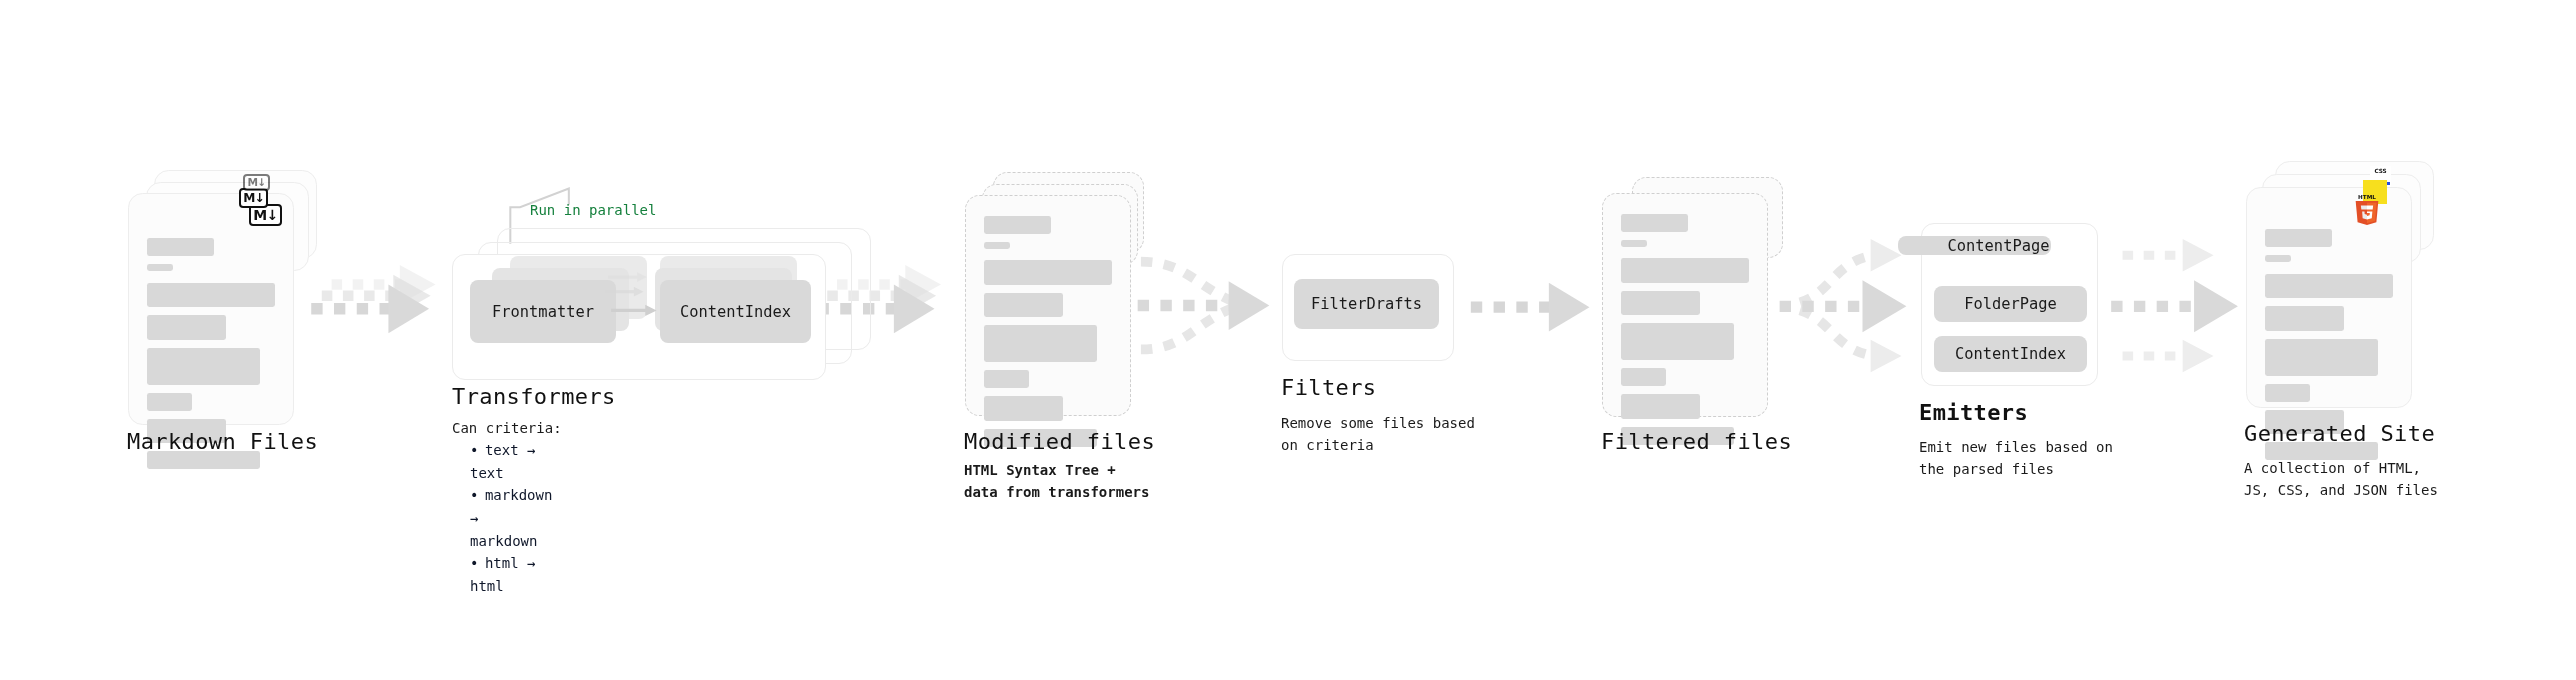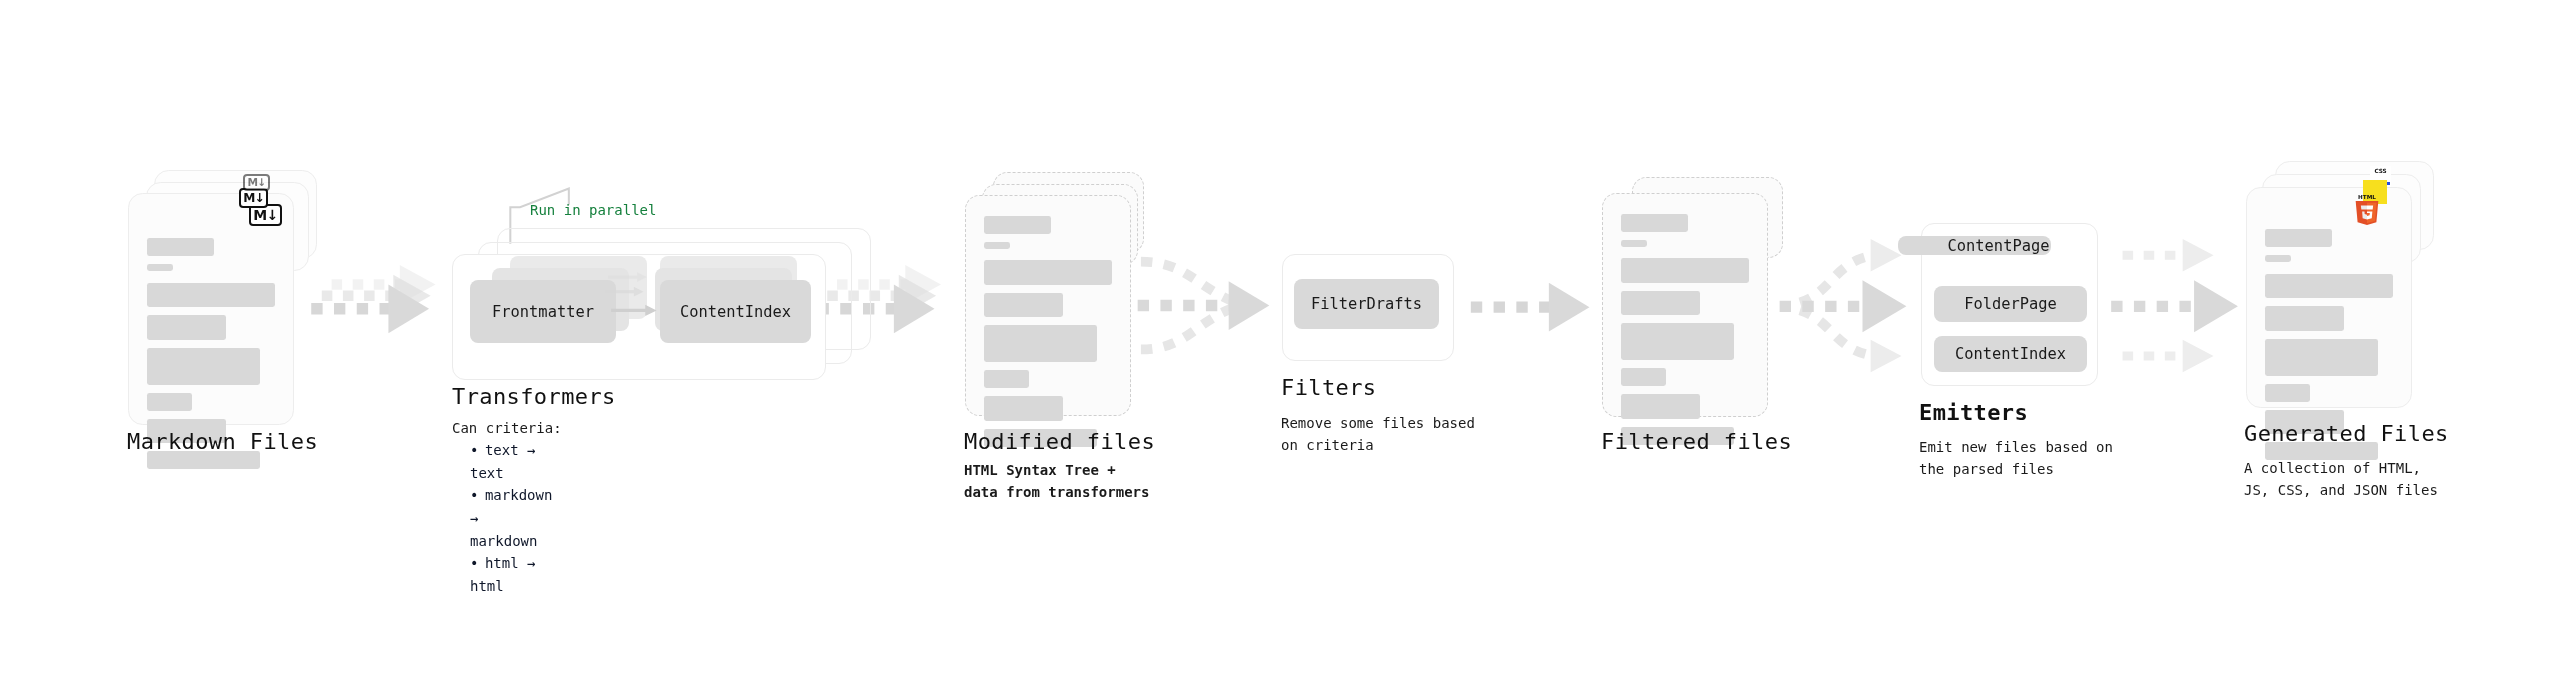--- a/index.html
+++ b/index.html
@@ -409,19 +409,19 @@
     <div class="html5-badge" style="left:2353px;top:193px;">
       <svg width="28" height="34" viewBox="0 0 34 42">
         <text x="17" y="7" font-size="7" font-weight="bold" text-anchor="middle" font-family="DejaVu Sans, Liberation Sans, sans-serif" fill="#111">HTML</text>
         <path d="M3,10 L31,10 L28.6,36 L17,39.6 L5.4,36 Z" fill="#e34f26"></path>
         <path d="M17,12 L28.9,12 L26.9,34.6 L17,37.5 Z" fill="#ef652a"></path>
         <path d="M17,15.5 L24.6,15.5 L24.0,20.4 L17,20.4 Z M17,23.0 L23.6,23.0 L22.9,31.2 L17,32.8 L17,28.4 L20.2,27.5 L20.5,24.6 L17,24.6 Z" fill="#fff"></path>
         <path d="M17,15.5 L9.4,15.5 L10.0,20.4 L17,20.4 Z M11.0,23.0 L13.9,23.0 L14.1,26.0 L17,26.8 L17,32.8 L11.6,31.2 Z" fill="#ebebeb"></path>
       </svg>
     </div>
 
-    <div class="title" style="left:2244px;top:421px;">Generated Files</div>
+    <div class="title" style="left:2244px;top:421px;">Generated Site</div>
     <div class="desc" style="left:2244px;top:458px;">A collection of HTML,
 JS, CSS, and JSON files</div>
   </div>
 
 </div>
 
 
 </body></html>

